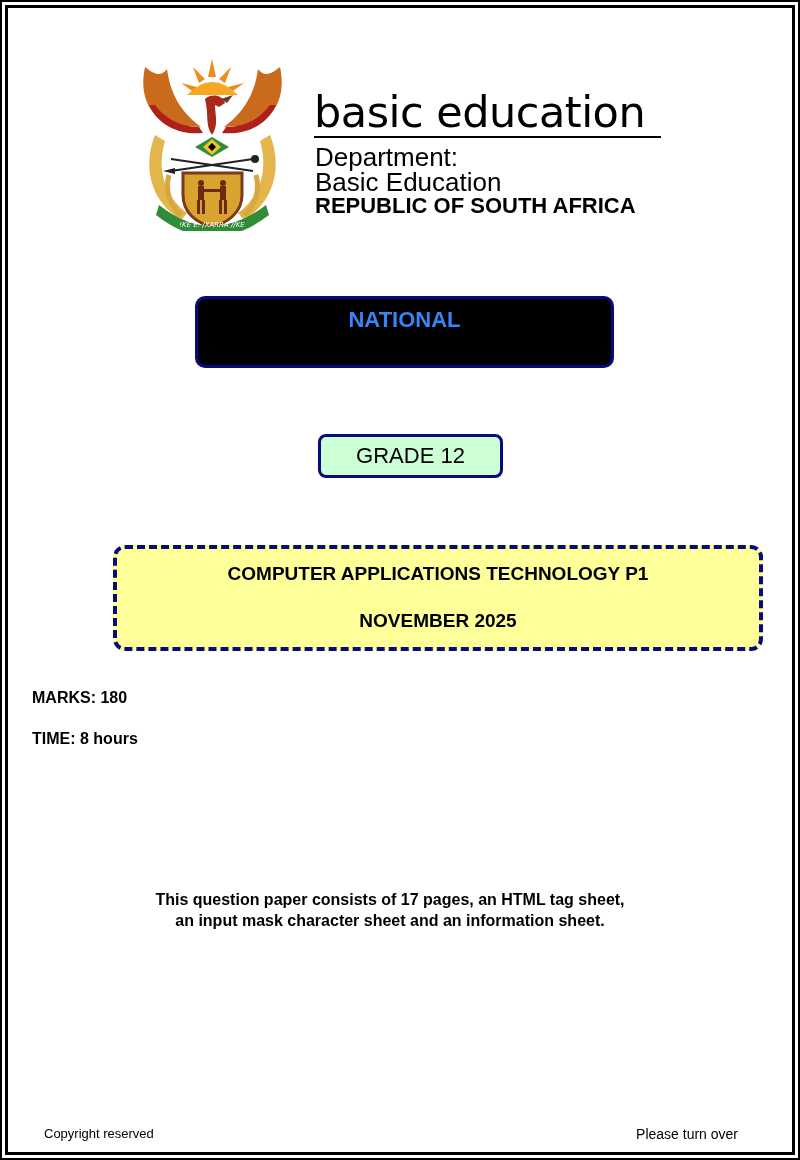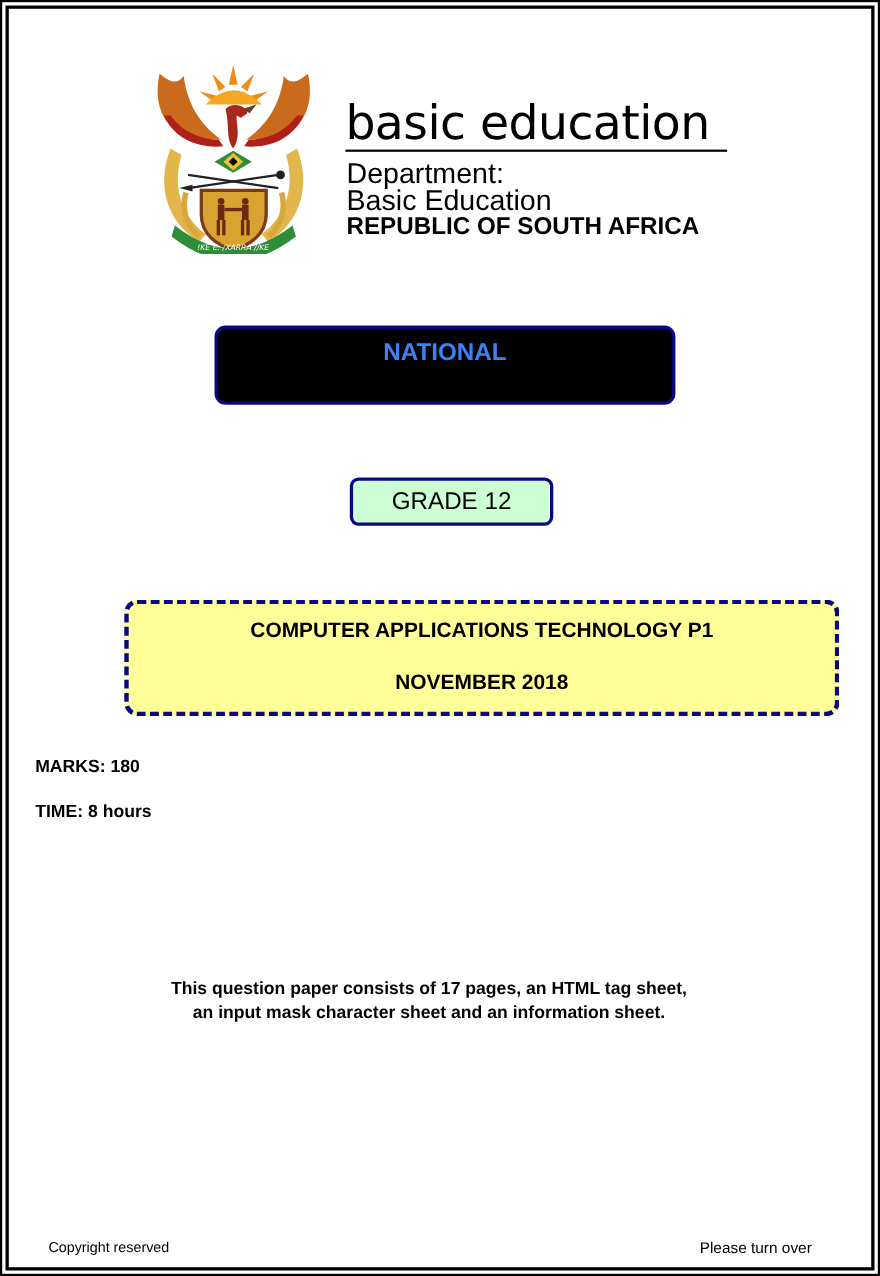--- a/index.html
+++ b/index.html
@@ -104,21 +104,21 @@
 <div class="nsc-box">
   <div class="inner">
     <div>NATIONAL</div>
   </div>
 </div>
 
 <div class="grade-box">GRADE 12</div>
 
 <div class="subject-box">
   <div class="subject-line s1">COMPUTER APPLICATIONS TECHNOLOGY P1</div>
-  <div class="subject-line s2">NOVEMBER 2018</div>
+  <div class="subject-line s2">NOVEMBER 2025</div>
 </div>
 
 <div class="meta m1">MARKS: 180</div>
 <div class="meta m2">TIME: 8 hours</div>
 
 <div class="desc">
   <div>This question paper consists of 17 pages, an HTML tag sheet,</div>
   <div>an input mask character sheet and an information sheet.</div>
 </div>
 

